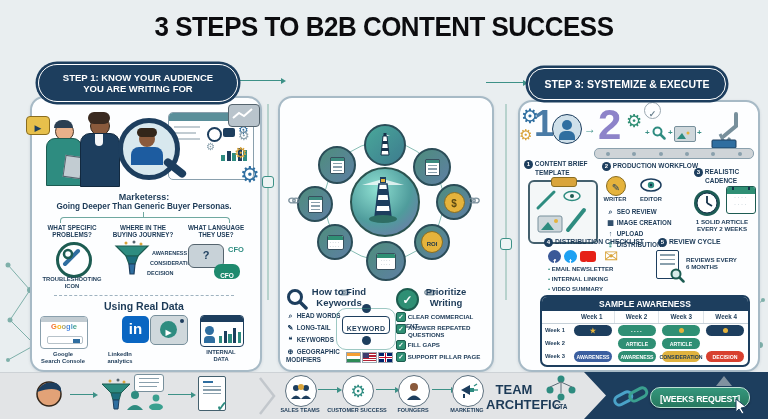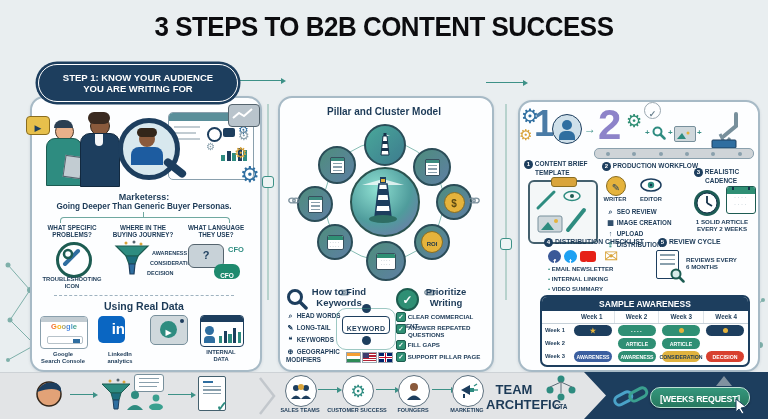--- a/index.html
+++ b/index.html
@@ -178,21 +178,21 @@
   
   <div class="abs" style="left:40px;top:316px;width:46px;height:31px;background:#fff;border:1.5px solid #8aa0ad;border-radius:4px;overflow:hidden">
     <div style="height:5px;background:#c2ccd2"></div>
     <div class="ctr" style="font-size:7.5px;font-weight:bold;background:linear-gradient(90deg,#4285f4,#ea4335,#fbbc05,#4285f4,#34a853,#ea4335);-webkit-background-clip:text;background-clip:text;color:transparent">Google</div>
     <div class="abs" style="left:6px;bottom:4px;width:34px;height:6px;border:1px solid #b7c2c9;border-radius:2px"></div>
     <div class="abs" style="right:7px;bottom:5px;width:7px;height:4px;background:#2f6ea0"></div>
   </div>
   <div class="t ctr" style="left:30px;top:351px;width:66px;font-size:5.8px">
     <span>Google</span><br><span>Search Console</span>
   </div>
-  <div class="abs" style="left:98px;top:316px;width:27px;height:27px;background:#0a66c2;border-radius:5px;text-align:right">
+  <div class="abs" style="left:122px;top:316px;width:27px;height:27px;background:#0a66c2;border-radius:5px;text-align:center">
     <span style="color:#fff;font-weight:bold;font-size:15px;line-height:26px">in</span>
   </div>
   <div class="t ctr" style="left:98px;top:351px;width:44px;font-size:5.8px">
     <span>LinkedIn</span><br><span>analytics</span>
   </div>
   <div class="abs" style="left:150px;top:315px;width:36px;height:28px;background:#cfd8dc;border:1.5px solid #78909c;border-radius:5px">
     <div class="abs" style="left:9px;top:5px;width:17px;height:17px;border-radius:50%;background:#2e8c80;text-align:center">
       <span style="color:#fff;font-size:8px;line-height:16px">▶</span>
     </div>
     <div class="abs" style="right:3px;top:3px;width:4px;height:4px;border-radius:50%;background:#1d3e5e"></div>
@@ -208,21 +208,20 @@
         <i style="width:3.5px;height:15px;background:#1d3e5e"></i>
         <i style="width:3.5px;height:11px;background:#2e8c80"></i>
     </div>
   </div>
   <div class="t ctr" style="left:200px;top:349px;width:42px;font-size:5.8px">
     <span>INTERNAL</span><br><span>DATA</span>
   </div>
 
   
   <div class="panel" style="left:278px;top:96px;width:212px;height:272px"></div>
-  <div class="t ctr" style="left:278px;top:106px;width:212px;font-size:10px">Pillar and Cluster Model</div>
 
   
   <div class="abs" style="left:324px;top:141px;width:118px;height:118px;border:1.5px solid #86bdb4;border-radius:50%"></div>
   <div class="abs" style="left:350px;top:167px;width:66px;height:66px;border-radius:50%;background:radial-gradient(circle at 38% 30%,#8fe0d2,#4f9c9c 55%,#7a6fae);border:2.5px solid #2b5350;z-index:2">
     <svg width="62" height="62" style="position:absolute;left:0;top:0">
       <polygon points="31,10 10,16 31,16" fill="#fff" opacity=".75"></polygon>
       <polygon points="31,10 52,16 31,16" fill="#fff" opacity=".75"></polygon>
       <rect x="28" y="8" width="6" height="6" fill="#1d3e5e"></rect>
       <rect x="29" y="10" width="4" height="3" fill="#e5b33c"></rect>
       <polygon points="27,15 35,15 39,48 23,48" fill="#fff" stroke="#1d3e5e" stroke-width="1.5"></polygon>
@@ -345,20 +344,23 @@
   <div class="t" style="left:396px;top:312px;font-size:6.2px;width:92px"><span class="chk">✓</span> <span>CLEAR COMMERCIAL INTENT</span></div>
   <div class="t" style="left:396px;top:324px;font-size:6.2px;width:92px;display:flex;gap:2px">
       <span class="chk" style="flex:none">✓</span> 
       <span style="width:70px">ANSWER REPEATED QUESTIONS</span>
     </div>
   <div class="t" style="left:396px;top:340px;font-size:6.2px;width:92px"><span class="chk">✓</span> <span>FILL GAPS</span></div>
   <div class="t" style="left:396px;top:352px;font-size:6.2px;width:92px"><span class="chk">✓</span> <span>SUPPORT PILLAR PAGE</span></div>
 
   
   <div class="panel" style="left:518px;top:100px;width:238px;height:268px"></div>
+  <div class="pill pill-navy" style="left:528px;top:68px;width:196px;height:30px;font-size:10.5px">
+    <span>STEP 3: SYSTEMIZE &amp; EXECUTE</span>
+  </div>
 
   
   <span class="abs" style="left:521px;top:104px;font-size:20px;color:#2f6ea0">⚙</span>
   <span class="abs" style="left:519px;top:126px;font-size:15px;color:#d9a43b">⚙</span>
   <div class="t" style="left:534px;top:106px;font-size:36px;color:#4a7ba6;line-height:1">1</div>
   <div class="abs" style="left:552px;top:114px;width:28px;height:28px;border-radius:50%;background:#cfe0ea;border:1.5px solid #1d3e5e">
     <div style="position:absolute;left:9px;top:5px;width:10px;height:10px;border-radius:50%;background:#2f6ea0"></div>
     <div style="position:absolute;left:6px;top:16px;width:16px;height:9px;border-radius:6px 6px 0 0;background:#2f6ea0"></div>
   </div>
   <span class="abs" style="left:584px;top:122px;font-size:12px;color:#3d9187;font-weight:bold">→</span>

